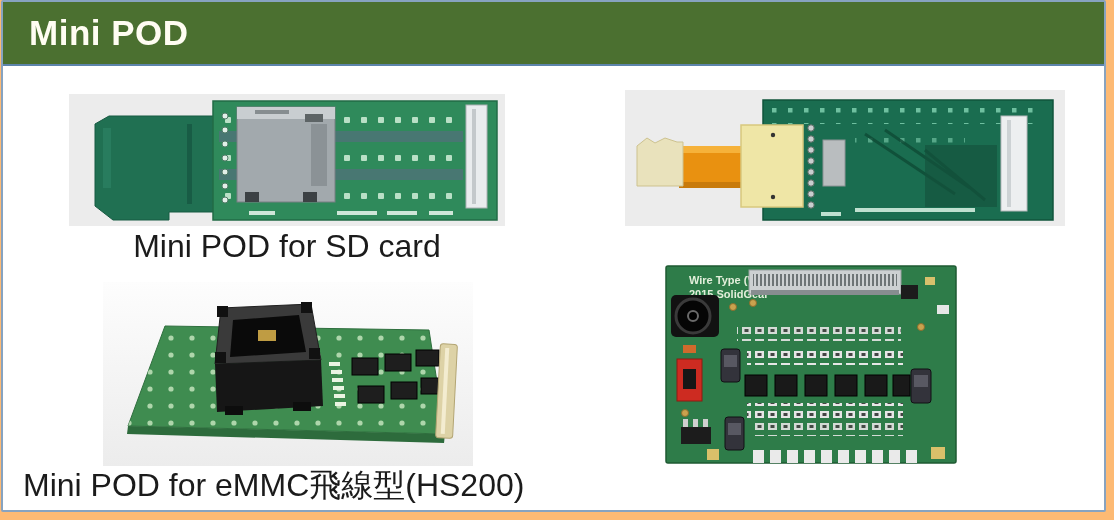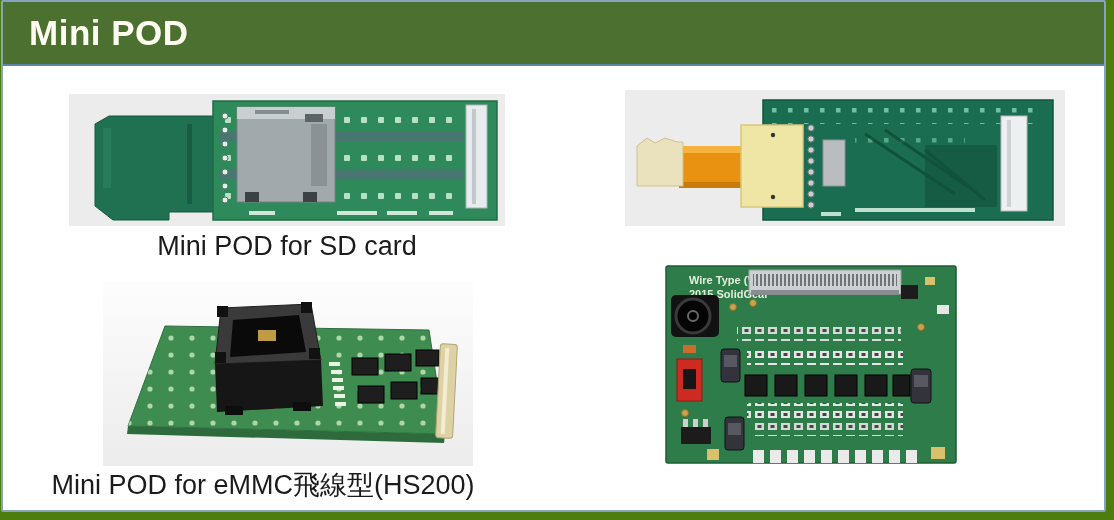--- a/index.html
+++ b/index.html
@@ -1,37 +1,37 @@
 <!DOCTYPE html>
 <html><head>
 <meta charset="utf-8">
 <style>
   html,body { margin:0; padding:0; background:#ffffff; }
   .stage {
     position:relative; width:1114px; height:520px;
-    font-family:"Liberation Sans", sans-serif; background:#4d7c0f; overflow:hidden;
+    font-family:"Liberation Sans", sans-serif; background:#fdba74; overflow:hidden;
   }
   .slide {
     position:absolute; left:1px; top:0px; width:1101px; height:508px;
     border:2px solid #87a3c0; border-radius:2px; background:#ffffff;
     box-sizing:content-box;
   }
   .header {
     position:absolute; left:0; top:0; width:100%; height:62px;
     background:#4b7030; border-bottom:2px solid #5d84ab;
     display:flex; align-items:center;
   }
   .header h1 {
     margin:0 0 0 26px; font-size:35px; font-weight:bold;
     color:#fffdf2; letter-spacing:0.5px;
   }
   .photo { position:absolute; }
   .photo svg { display:block; width:100%; height:100%; }
   .caption {
-    position:absolute; text-align:center; font-size:27px; color:#1b1b1b;
+    position:absolute; text-align:center; font-size:32px; color:#1b1b1b;
     line-height:34px; white-space:nowrap;
   }
   .cap-sd      { left:66px;  top:227px; width:436px; }
   .cap-microsd { left:612px; top:229px; width:460px; }
   .cap-socket  { left:20px;  top:466px; width:480px; }
   .cap-wire    { left:576px; top:466px; width:500px; }
   .ph-sd      { left:66px;  top:92px;  width:436px; height:132px; }
   .ph-microsd { left:622px; top:88px;  width:440px; height:136px; }
   .ph-socket  { left:100px; top:280px; width:370px; height:184px; }
   .ph-wire    { left:660px; top:263px; width:296px; height:202px; }

